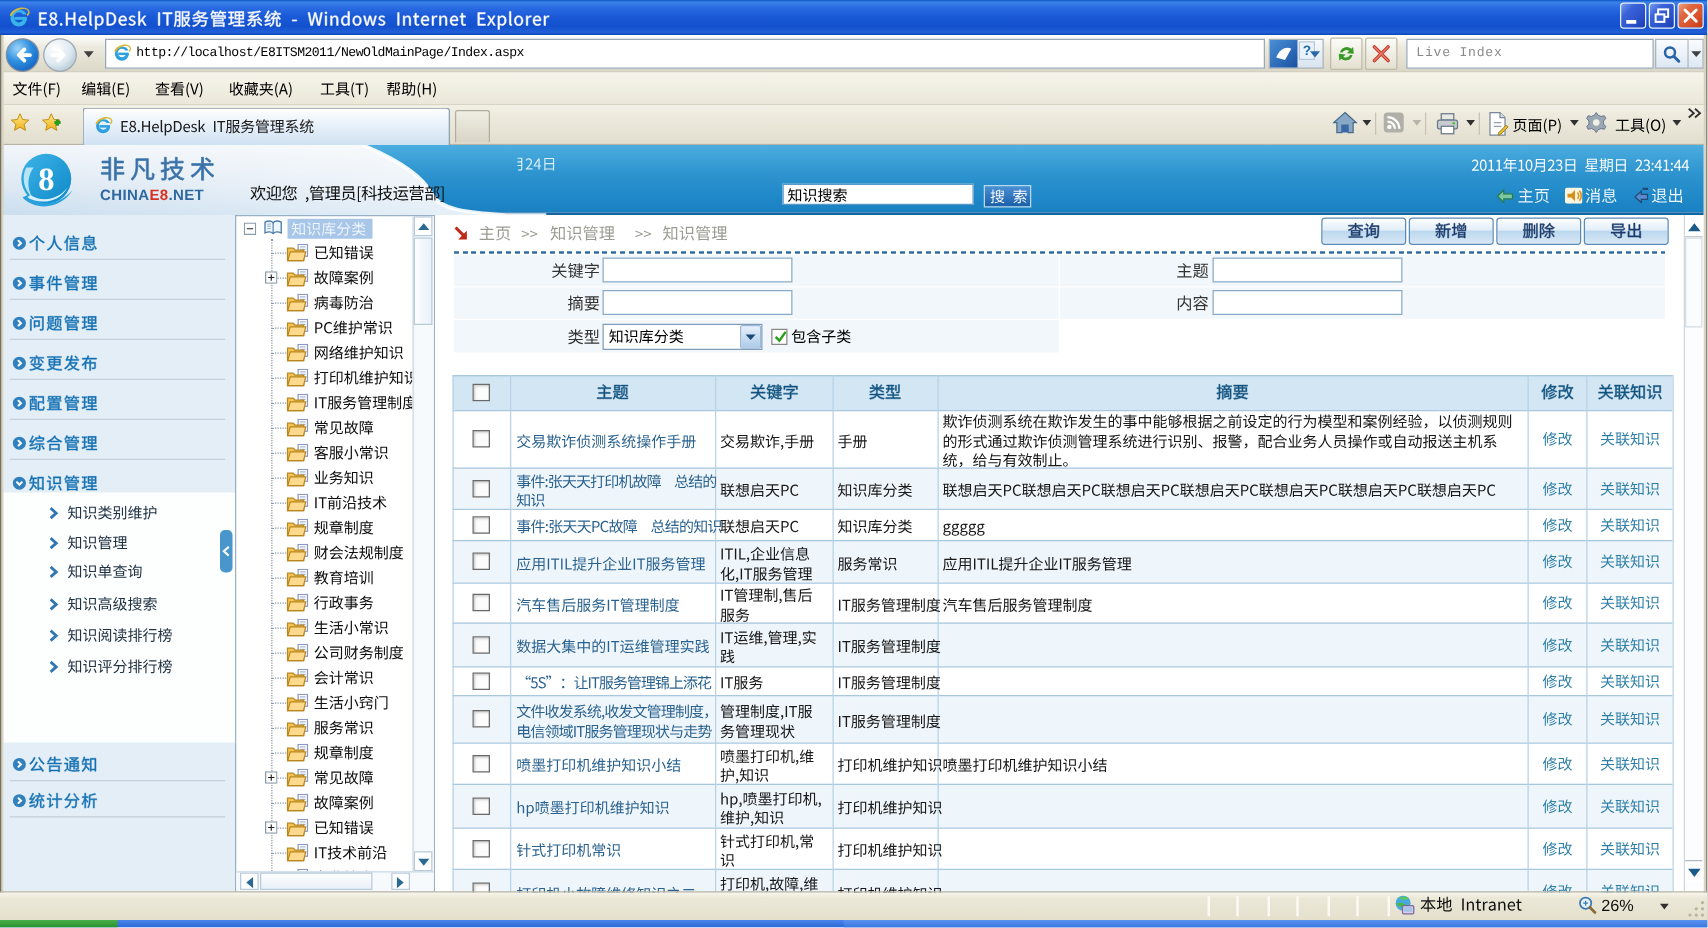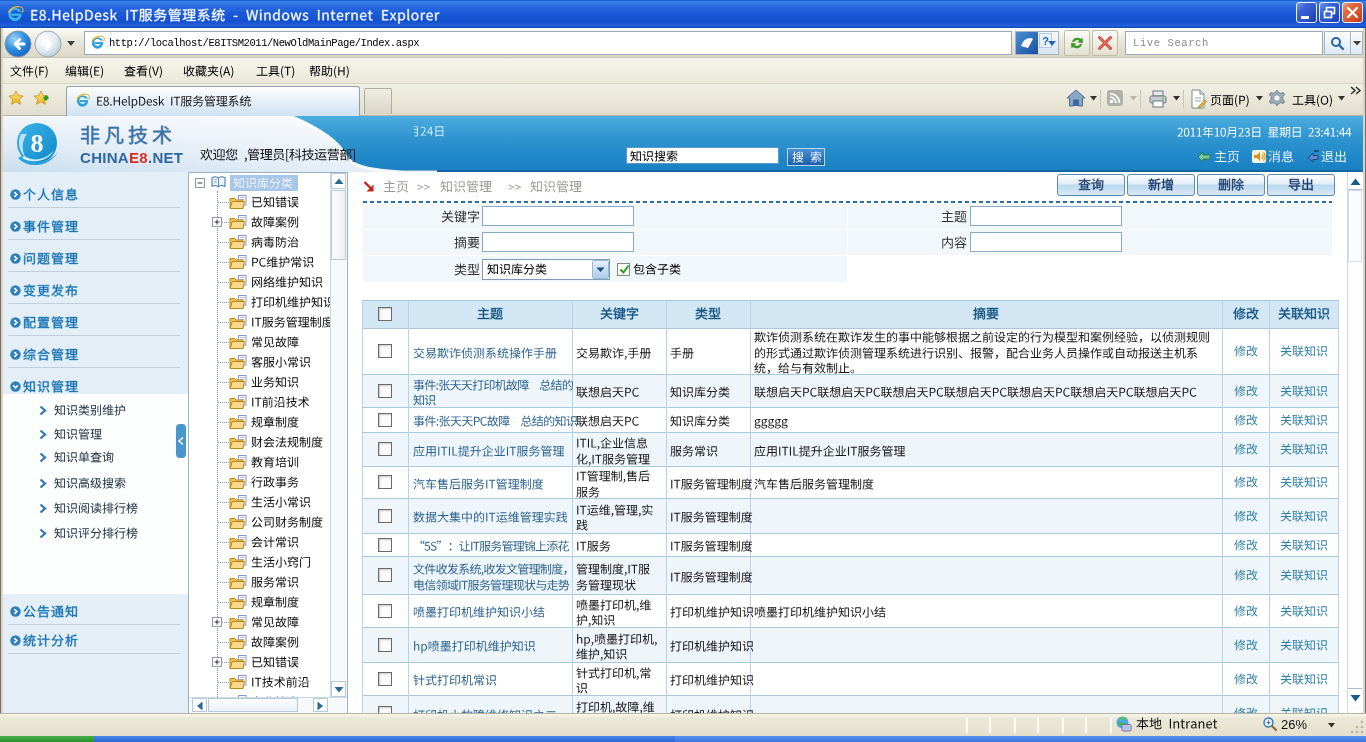--- a/index.html
+++ b/index.html
@@ -395,21 +395,21 @@
 <svg class="abs" style="left:1068px;top:34px" width="18" height="18" viewBox="0 0 18 18">
 <path d="M4 8 A5.5 5.5 0 0 1 13 5 L14.5 3.5 L15 9 L9.5 8.5 L11.3 6.7 A3.6 3.6 0 0 0 6 8z" fill="#3a9a28"></path>
 <path d="M14 10 A5.5 5.5 0 0 1 5 13 L3.5 14.5 L3 9 L8.5 9.5 L6.7 11.3 A3.6 3.6 0 0 0 12 10z" fill="#3a9a28"></path>
 </svg>
 <div class="abs" style="left:1092px;top:30px;width:26px;height:26px;border:1px solid #c0bca8;border-radius:2px;background:linear-gradient(180deg,#fcfcf8,#e4e0d0)"></div>
 <svg class="abs" style="left:1097px;top:35px" width="16" height="16" viewBox="0 0 16 16">
     <path d="M2.5 2.5 L13.5 13.5 M13.5 2.5 L2.5 13.5" stroke="#c03028" stroke-width="2.8" stroke-linecap="round"></path>
     <path d="M2.5 2.5 L13.5 13.5 M13.5 2.5 L2.5 13.5" stroke="#e87860" stroke-width="1.2" stroke-linecap="round"></path>
   </svg>
 <div class="abs" style="left:1125px;top:31px;width:198px;height:24px;background:#fff;border:1px solid #98a8b8"></div>
-<div class="abs mono" style="left:1133px;top:37px;font-size:10.5px;color:#8a8a8a;letter-spacing:0.6px">Live Search</div>
+<div class="abs mono" style="left:1133px;top:37px;font-size:10.5px;color:#8a8a8a;letter-spacing:0.6px">Live Index</div>
 <div class="abs" style="left:1324px;top:31px;width:27px;height:24px;border:1px solid #a8b4c0;background:linear-gradient(180deg,#fafcfe,#dce8f4)"></div>
 <svg class="abs" style="left:1330px;top:36px" width="15" height="15" viewBox="0 0 15 15">
     <circle cx="6" cy="6" r="4" fill="none" stroke="#2864a8" stroke-width="2"></circle>
     <path d="M9 9 L13 13" stroke="#2864a8" stroke-width="2.4" stroke-linecap="round"></path>
   </svg>
 <div class="abs" style="left:1351px;top:31px;width:12px;height:24px;border:1px solid #a8b4c0;border-left:none;background:linear-gradient(180deg,#fafcfe,#dce8f4)"></div>
 <svg class="abs" style="left:1352px;top:40px" width="10" height="7">
     <path d="M1 1 L5 5.5 L9 1z" fill="#404040"></path>
   </svg>
 <div class="abs" style="left:0;top:58px;width:1366px;height:26px;background:linear-gradient(180deg,#f6f4ea,#ebe8da);border-bottom:1px solid #d8d4c4"></div>
@@ -610,21 +610,21 @@
 <text x="23" y="30" font-family="Liberation Serif,serif" font-size="26" font-weight="bold" fill="#ffffff" text-anchor="middle">8</text>
 </svg>
 <svg class="t " style="left:80px;top:125px;width:96px;height:24px">
     <g transform="translate(0,17.6) scale(0.020000,-0.020000)" fill="#3a72a8" stroke="#3a72a8" stroke-width="28">
       <use href="#g50"></use>
       <use href="#g51" x="1200"></use>
       <use href="#g52" x="2400"></use>
       <use href="#g53" x="3600"></use>
     </g>
   </svg>
-<div class="abs" style="left:80px;top:149px;font-size:15px;font-weight:bold;letter-spacing:0.3px;color:#2e68a0">CHINA<span style="color:#d83020">E8</span>.NET</div>
+<div class="abs" style="left:80px;top:149px;font-size:12px;font-weight:bold;letter-spacing:0.3px;color:#2e68a0">CHINA<span style="color:#d83020">E8</span>.NET</div>
 <svg class="t " style="left:200px;top:148px;width:156px;height:17px">
     <g transform="translate(0,11.4) scale(0.013000,-0.013000)" fill="#101010">
       <use href="#g54"></use>
       <use href="#g55" x="969"></use>
       <use href="#g56" x="1938"></use>
       <use href="#g57" x="3377"></use>
       <use href="#g14" x="3624"></use>
       <use href="#g15" x="4593"></use>
       <use href="#g58" x="5563"></use>
       <use href="#g59" x="6532"></use>

